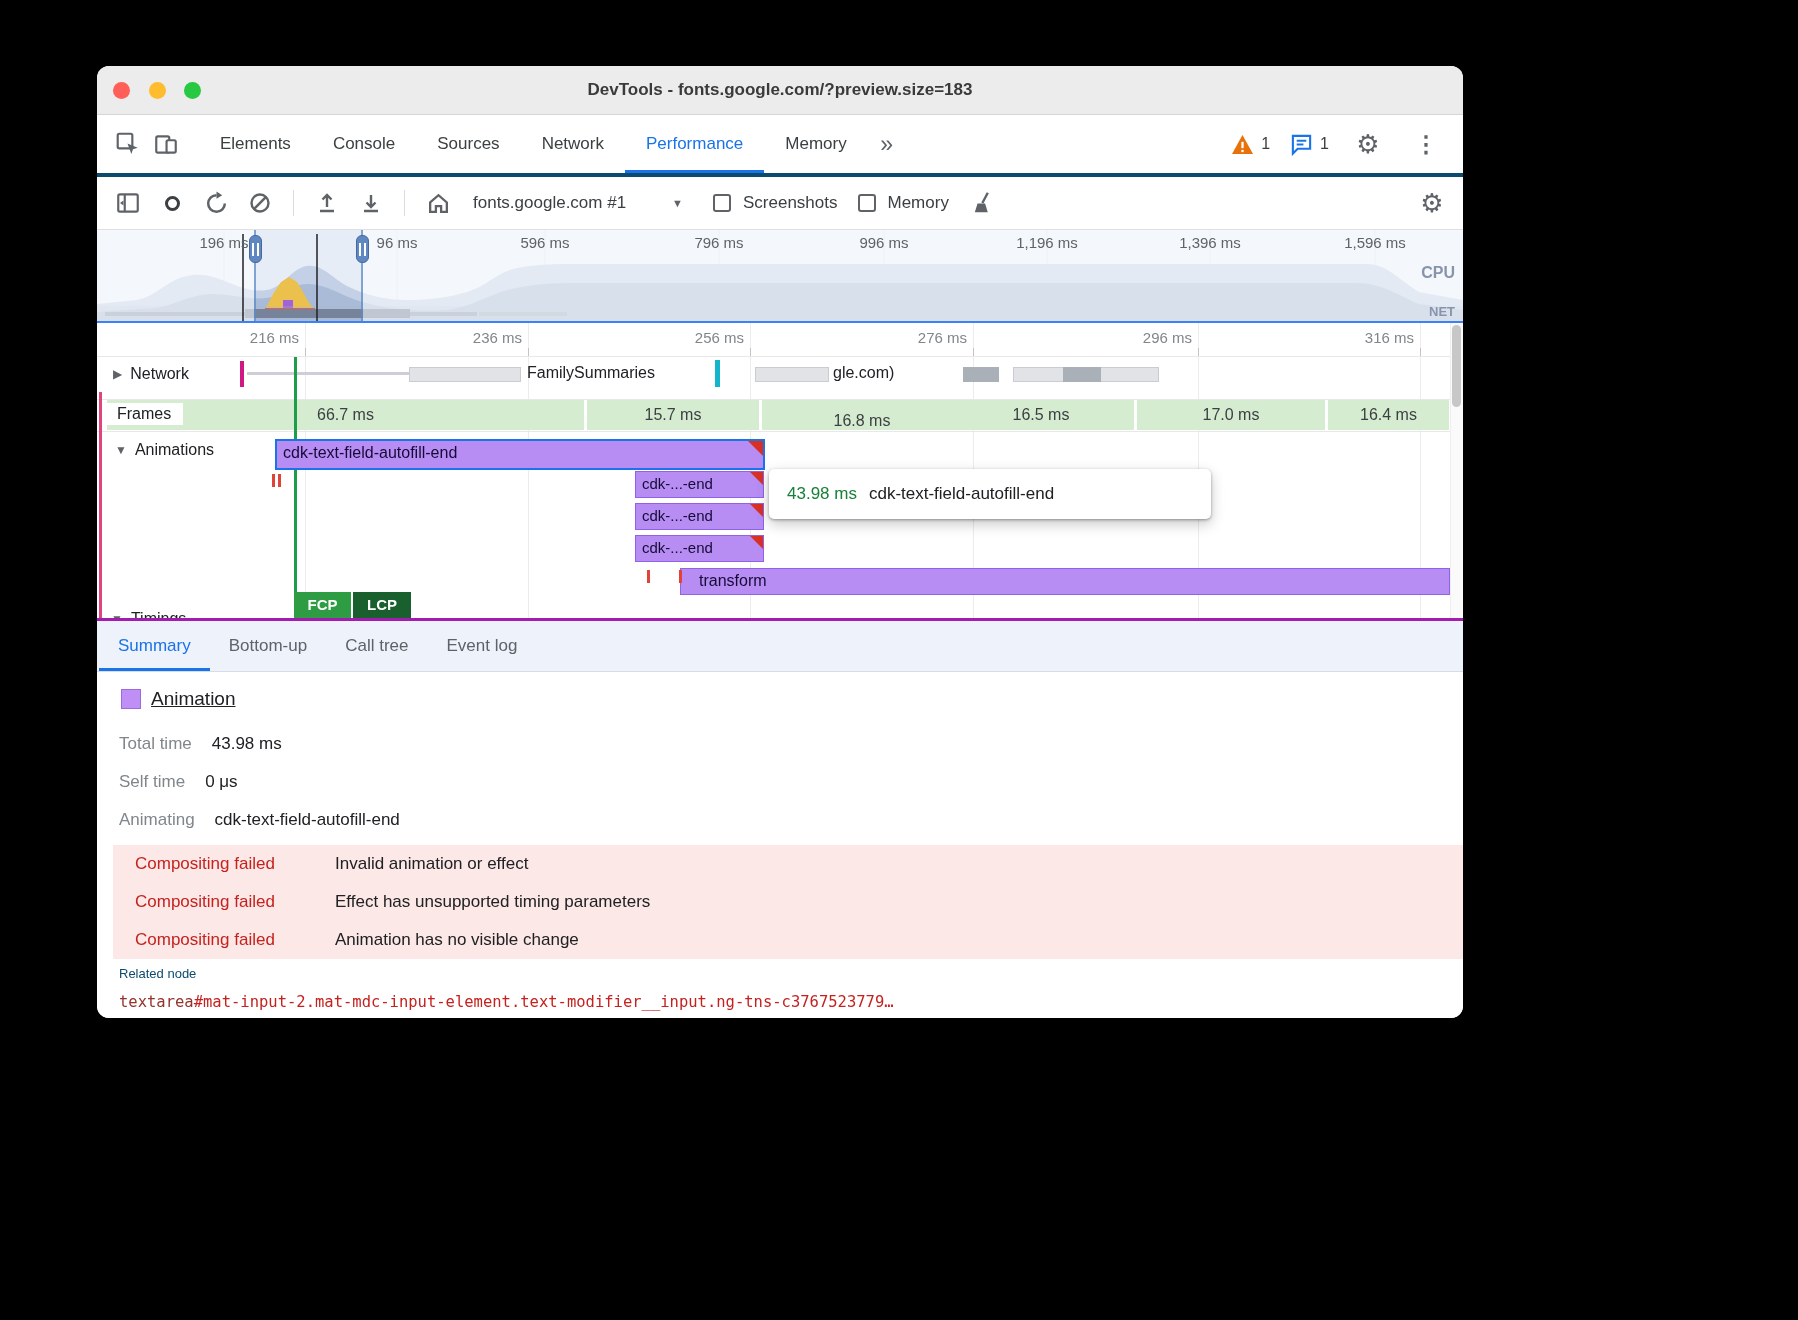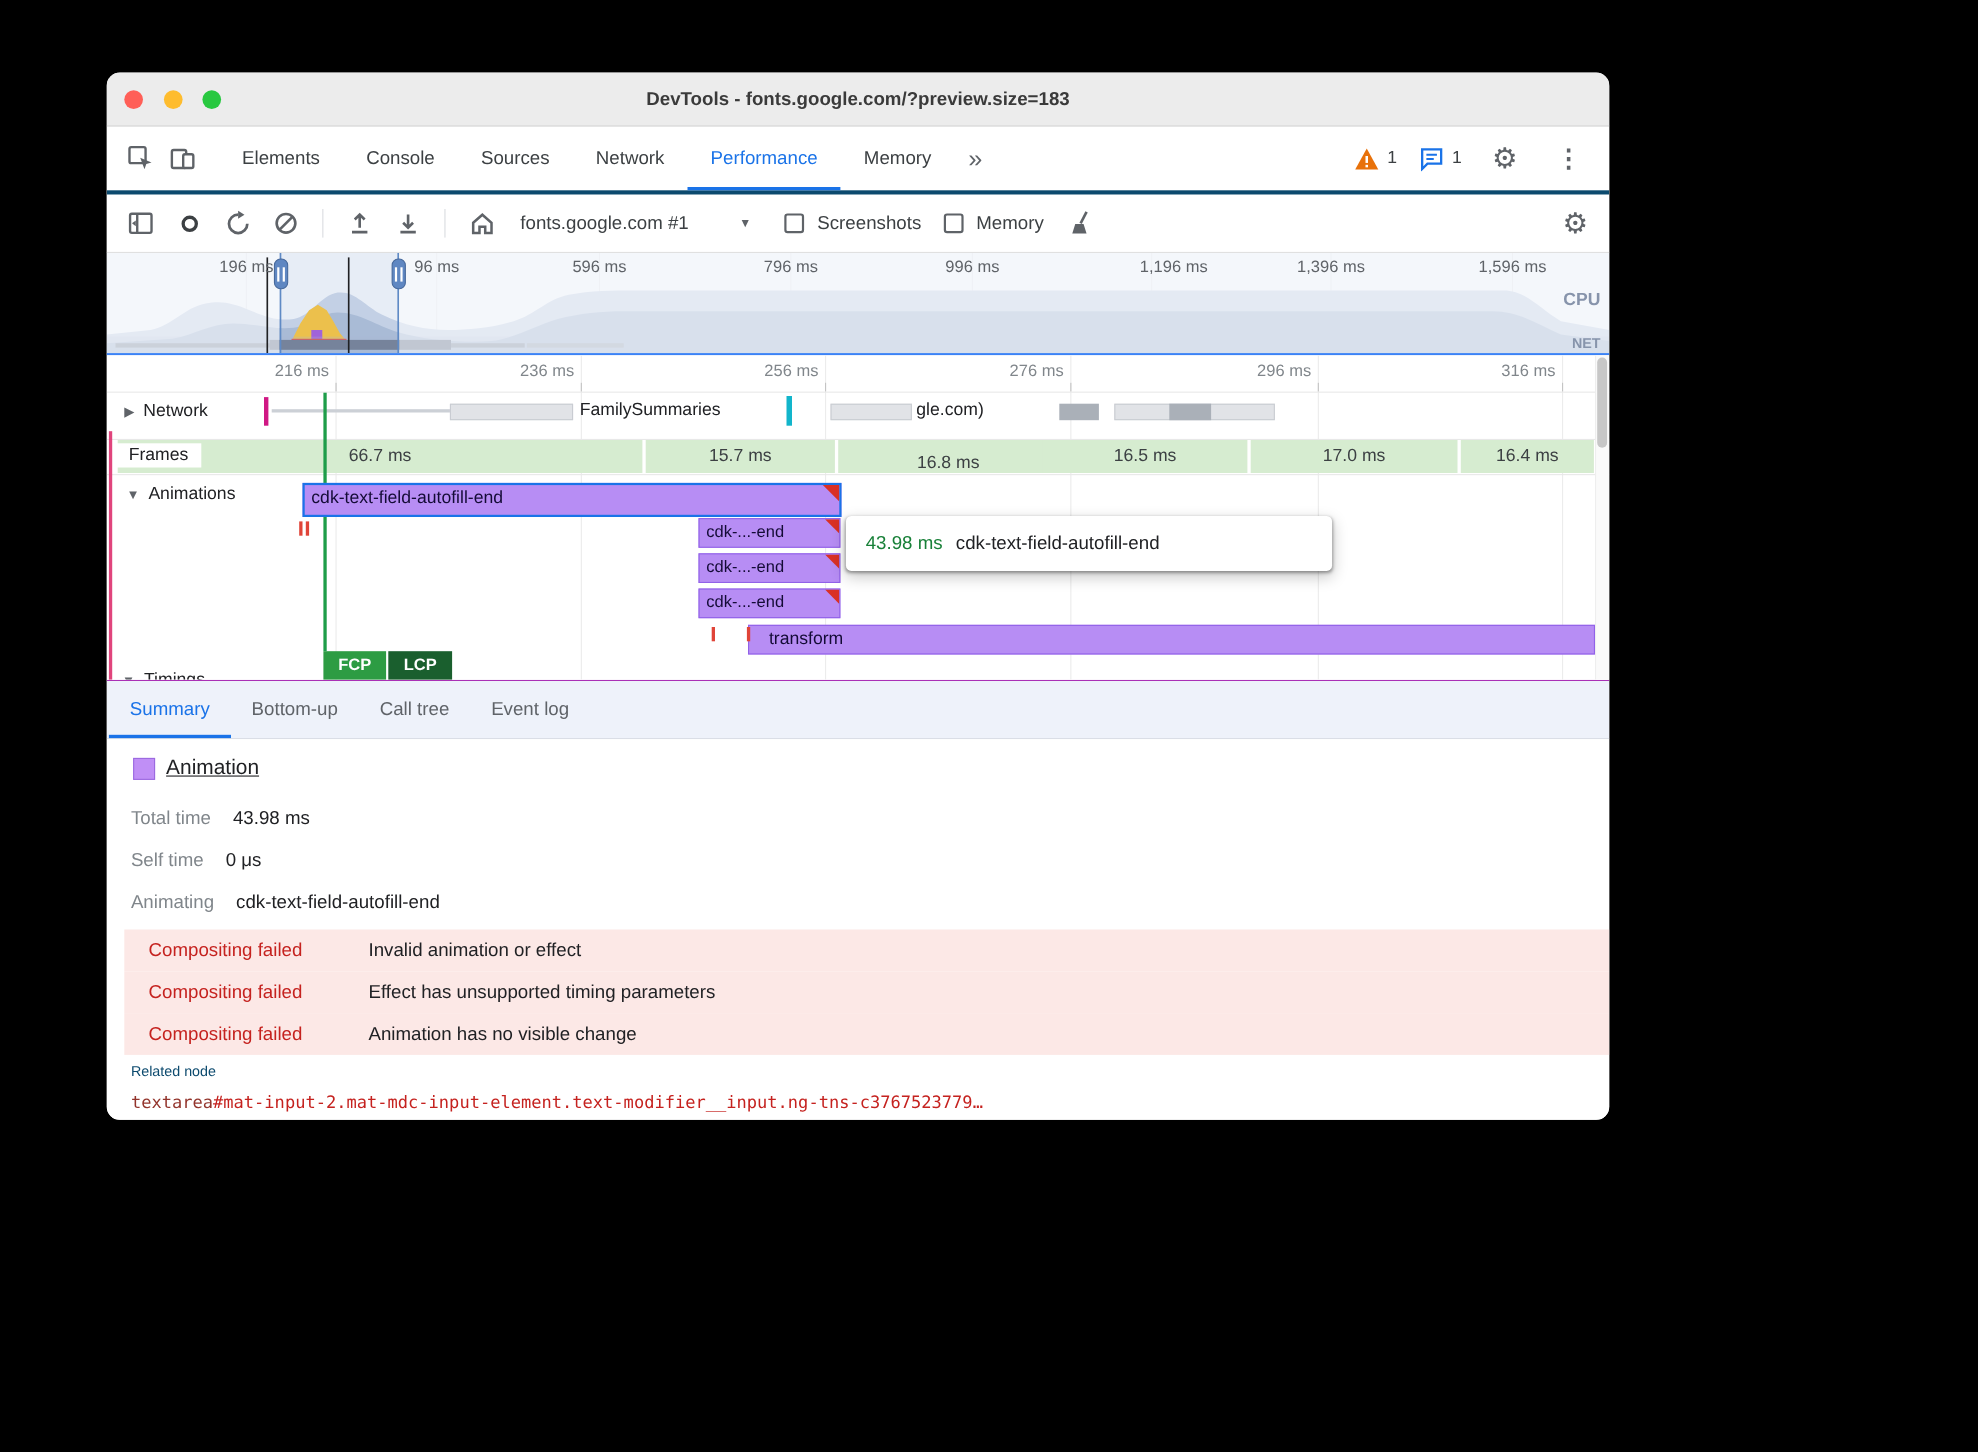--- a/index.html
+++ b/index.html
@@ -72,21 +72,21 @@
            gap:12px;padding:0 18px;z-index:30;font-size:17px;white-space:nowrap;}
   .tt-time{color:#188038;}
   .tt-name{color:#202124;}
   .timings-sliver{position:absolute;left:0;top:287px;width:320px;height:8px;overflow:hidden;z-index:2;}
   .timings-sliver .inner{display:flex;gap:8px;align-items:center;padding-left:14px;font-size:16px;color:#202124;}
   .pink-stripe{position:absolute;left:2px;top:69px;width:3px;height:226px;background:#e0447c;z-index:3;}
   .scroll-track{position:absolute;right:0;top:0;width:13px;height:295px;background:#fafafa;border-left:1px solid #eee;z-index:10;}
   .scroll-thumb{position:absolute;right:2px;top:2px;width:9px;height:82px;background:#c7c7c7;border-radius:5px;cursor:pointer;}
 
   
-  .bottomtabs{height:54px;background:#eef2fa;border-top:1px solid #a21caf;border-bottom:1px solid #d8dce4;
+  .bottomtabs{height:54px;background:#eef2fa;border-top:3px solid #a21caf;border-bottom:1px solid #d8dce4;
               display:flex;align-items:stretch;padding-left:2px;}
   .btab{display:flex;align-items:center;padding:0 19px;font-size:17px;color:#5f6368;cursor:pointer;
         border-bottom:3px solid transparent;border-top:3px solid transparent;}
   .btab.active{color:#1a73e8;border-bottom-color:#1a73e8;}
 
   
   .summary{position:relative;height:356px;background:#fff;}
   .legend{position:absolute;left:24px;top:16px;display:flex;align-items:center;gap:10px;text-decoration:underline;}
   .swatch{width:20px;height:20px;background:#c08ff6;border:1px solid #9c6ae0;}
   .legend-text{font-size:19px;color:#202124;}
@@ -258,21 +258,21 @@
       <line x1="158" y1="0" x2="158" y2="93" stroke="#5f8ac5" stroke-width="1.5"></line>
       <line x1="265" y1="0" x2="265" y2="93" stroke="#5f8ac5" stroke-width="1.5"></line>
       <line x1="146" y1="4" x2="146" y2="93" stroke="#202124" stroke-width="1.5"></line>
       <line x1="220" y1="4" x2="220" y2="93" stroke="#202124" stroke-width="1.5"></line>
     </svg>
     <span class="ov-label" style="left:127px;">196 ms</span>
     <span class="ov-label" style="left:300px;">96 ms</span>
     <span class="ov-label" style="left:448px;">596 ms</span>
     <span class="ov-label" style="left:622px;">796 ms</span>
     <span class="ov-label" style="left:787px;">996 ms</span>
-    <span class="ov-label" style="left:950px;margin-left:20px;">1,196 ms</span>
+    <span class="ov-label" style="left:950px;">1,196 ms</span>
     <span class="ov-label" style="left:1113px;">1,396 ms</span>
     <span class="ov-label" style="left:1278px;">1,596 ms</span>
     <div class="handle" style="left:152px;">
       <span class="grip"></span>
     </div>
     <div class="handle" style="left:259px;">
       <span class="grip"></span>
     </div>
     <span class="cpu-tag">CPU</span>
     <span class="net-tag">NET</span>

